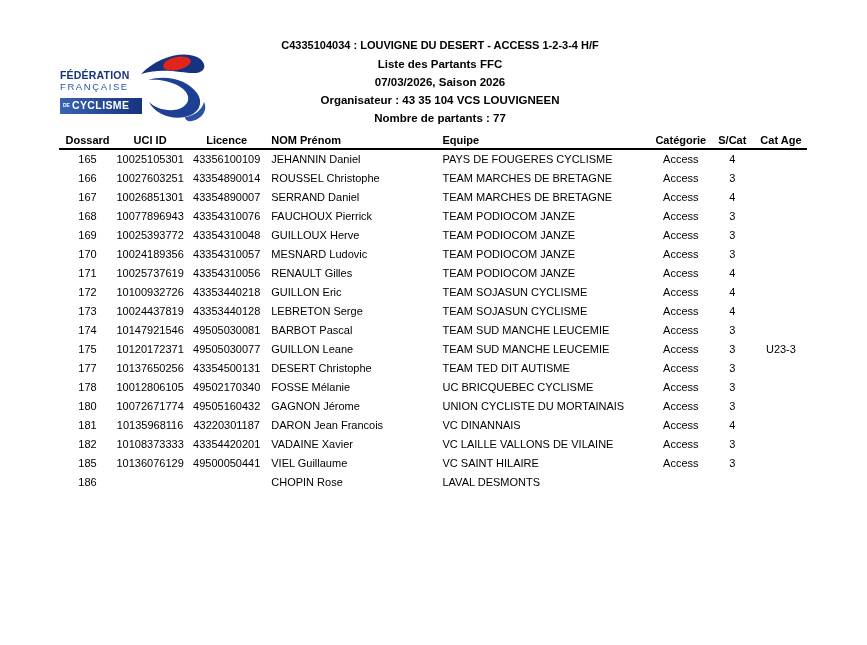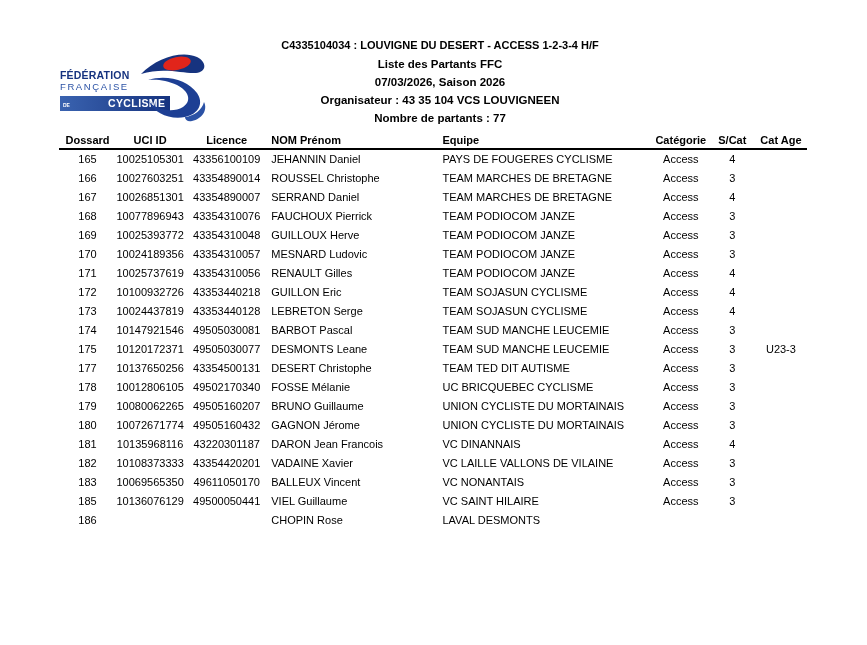--- a/index.html
+++ b/index.html
@@ -13,23 +13,23 @@
     color: #000000;
     overflow: hidden;
   }
 
   
   .logo { position: absolute; left: 58px; top: 50px; width: 156px; height: 74px; }
   .logo-text { position: absolute; left: 2px; top: 20px; width: 72px; }
   .logo-l1 { font-size: 10.5px; font-weight: bold; color: #16337f; letter-spacing: 0.2px; line-height: 11px; }
   .logo-l2 { font-size: 9.5px; color: #2b52a5; letter-spacing: 1.6px; line-height: 12px; }
   .logo-bar {
-    display: inline-flex; align-items: flex-end;
+    display: inline-flex; align-items: center;
     background: linear-gradient(90deg, #3a63b0 0%, #16337f 100%);
-    color: #ffffff; padding: 2px 5px 3px 3px; margin-top: 2px; gap: 36px;
+    color: #ffffff; padding: 2px 13px 3px 3px; margin-top: 2px;
   }
   .logo-de { font-size: 5px; font-weight: bold; margin-right: 2px; line-height: 1; }
   .logo-cyclisme { font-size: 10.5px; font-weight: bold; letter-spacing: 0.4px; line-height: 1; }
   .logo-swoosh { position: absolute; left: 82px; top: 0; width: 74px; height: 74px; }
 
   
   .title-block { position: absolute; top: 37px; left: 13px; width: 854px; text-align: center; }
   .doc-title { font-size: 11px; font-weight: bold; line-height: 16px; margin-bottom: 2px; }
   .doc-sub { font-size: 11.5px; font-weight: bold; line-height: 18px; }
 
@@ -204,21 +204,21 @@
           <td>BARBOT Pascal</td>
           <td>TEAM SUD MANCHE LEUCEMIE</td>
           <td>Access</td>
           <td>3</td>
           <td></td>
         </tr>
         <tr>
           <td>175</td>
           <td>10120172371</td>
           <td>49505030077</td>
-          <td>DESMONTS Leane</td>
+          <td>GUILLON Leane</td>
           <td>TEAM SUD MANCHE LEUCEMIE</td>
           <td>Access</td>
           <td>3</td>
           <td>U23-3</td>
         </tr>
         <tr>
           <td>177</td>
           <td>10137650256</td>
           <td>43354500131</td>
           <td>DESERT Christophe</td>
@@ -231,30 +231,20 @@
           <td>178</td>
           <td>10012806105</td>
           <td>49502170340</td>
           <td>FOSSE Mélanie</td>
           <td>UC BRICQUEBEC CYCLISME</td>
           <td>Access</td>
           <td>3</td>
           <td></td>
         </tr>
         <tr>
-          <td>179</td>
-          <td>10080062265</td>
-          <td>49505160207</td>
-          <td>BRUNO Guillaume</td>
-          <td>UNION CYCLISTE DU MORTAINAIS</td>
-          <td>Access</td>
-          <td>3</td>
-          <td></td>
-        </tr>
-        <tr>
           <td>180</td>
           <td>10072671774</td>
           <td>49505160432</td>
           <td>GAGNON Jérome</td>
           <td>UNION CYCLISTE DU MORTAINAIS</td>
           <td>Access</td>
           <td>3</td>
           <td></td>
         </tr>
         <tr>
@@ -271,30 +261,20 @@
           <td>182</td>
           <td>10108373333</td>
           <td>43354420201</td>
           <td>VADAINE Xavier</td>
           <td>VC LAILLE VALLONS DE VILAINE</td>
           <td>Access</td>
           <td>3</td>
           <td></td>
         </tr>
         <tr>
-          <td>183</td>
-          <td>10069565350</td>
-          <td>49611050170</td>
-          <td>BALLEUX Vincent</td>
-          <td>VC NONANTAIS</td>
-          <td>Access</td>
-          <td>3</td>
-          <td></td>
-        </tr>
-        <tr>
           <td>185</td>
           <td>10136076129</td>
           <td>49500050441</td>
           <td>VIEL Guillaume</td>
           <td>VC SAINT HILAIRE</td>
           <td>Access</td>
           <td>3</td>
           <td></td>
         </tr>
         <tr>

